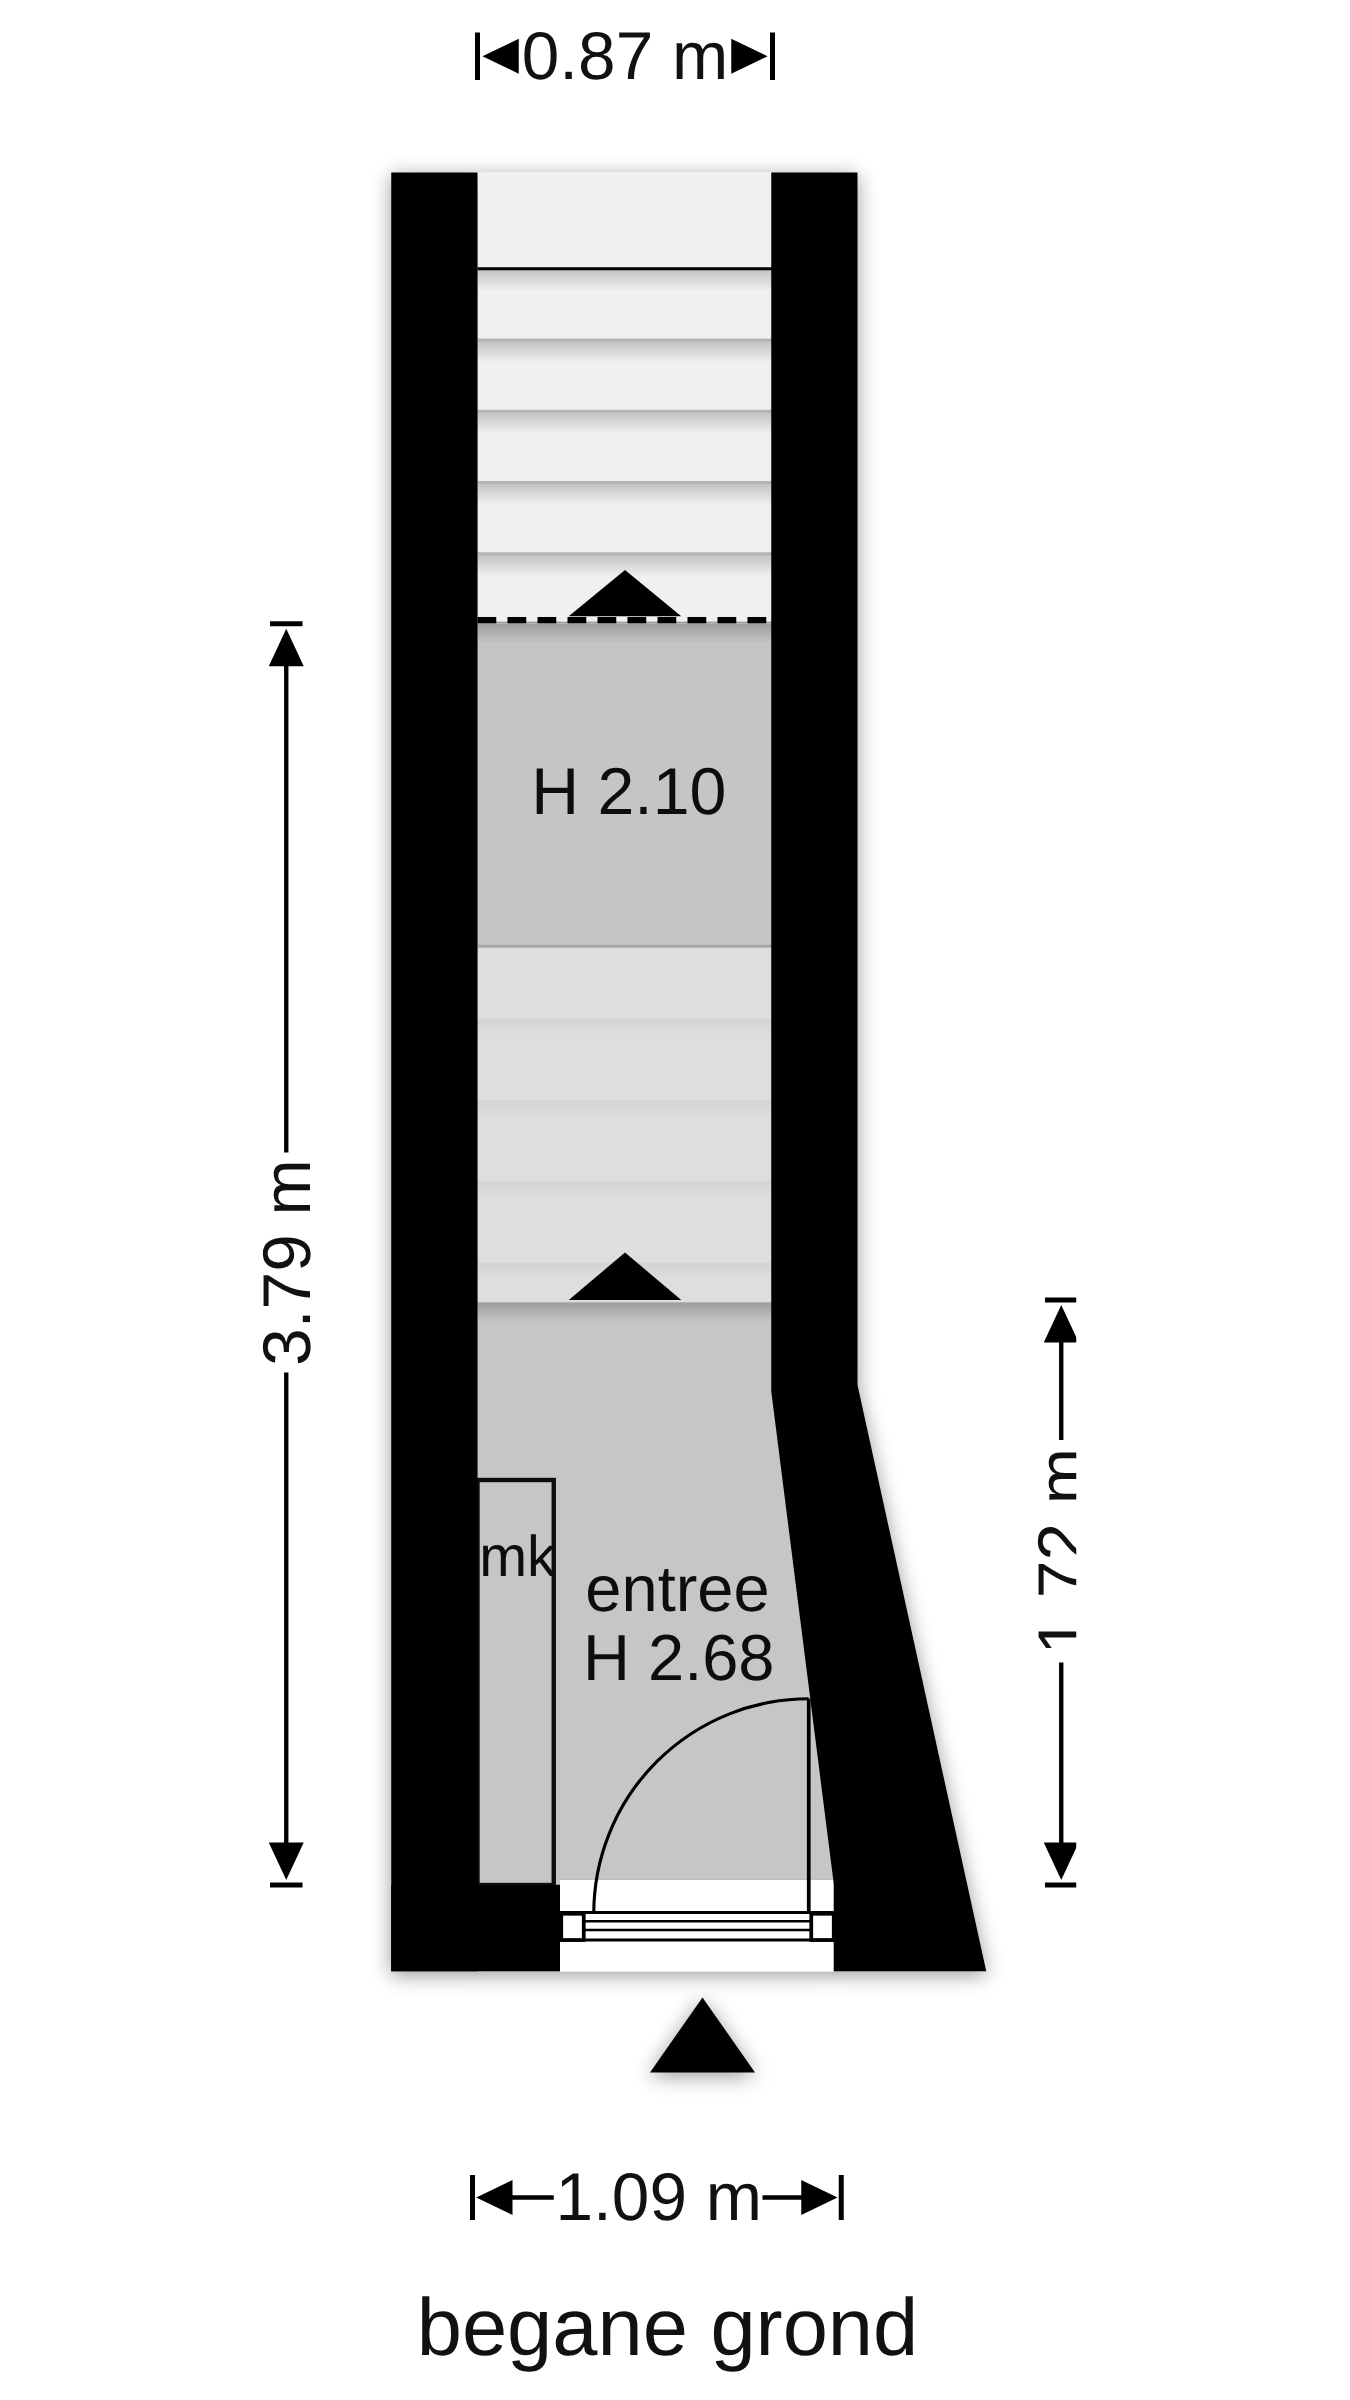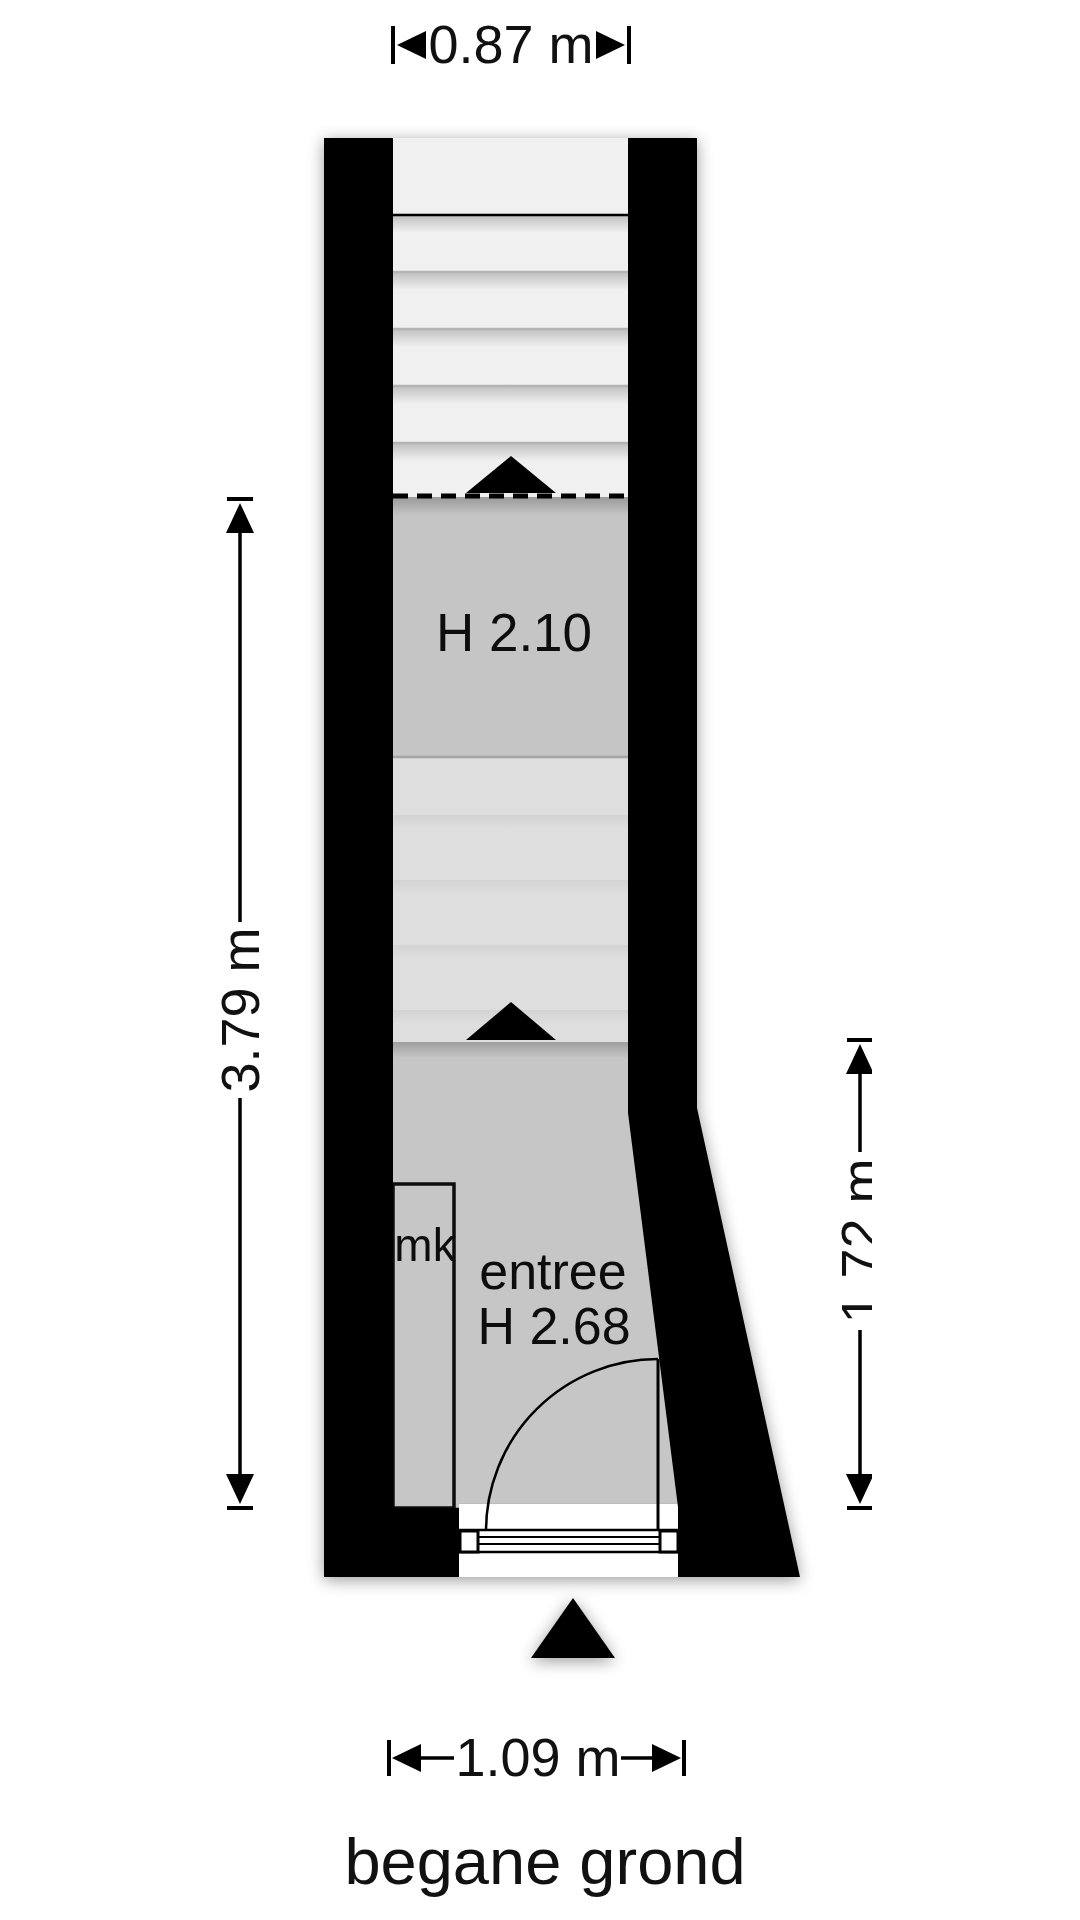--- a/index.html
+++ b/index.html
@@ -1,16 +1,16 @@
 <!DOCTYPE html>
 <html style="--wall: #000000; --line: #000000; --stair_white: #f0f0f0; --mid_gray: #dedede; --room_gray: #c5c5c5; --entree_gray: #c6c6c6; --background: #ffffff;"><head>
 <meta charset="utf-8">
 <style>
   html,body{margin:0;padding:0;background:#fff;}
-  #stage{position:relative;width:861px;height:1920px;background:var(--background,#fff);overflow:hidden;margin-left:11px;}
+  #stage{position:relative;width:861px;height:1920px;background:var(--background,#fff);overflow:hidden;}
   svg{display:block;}
   text{font-family:"Liberation Sans","DejaVu Sans",sans-serif;fill:#111;}
   .wall{fill:var(--wall,#000);}
   .stairs-fill{fill:var(--stair_white,#f0f0f0);}
   .room-fill{fill:var(--room_gray,#c5c5c5);}
   .mid-fill{fill:var(--mid_gray,#dedede);}
   .entree-fill{fill:var(--entree_gray,#c6c6c6);}
   .blk{fill:var(--line,#000);}
   .ln{stroke:var(--line,#000);}
   .thin{stroke:var(--line,#000);stroke-width:2.5;fill:none;}

